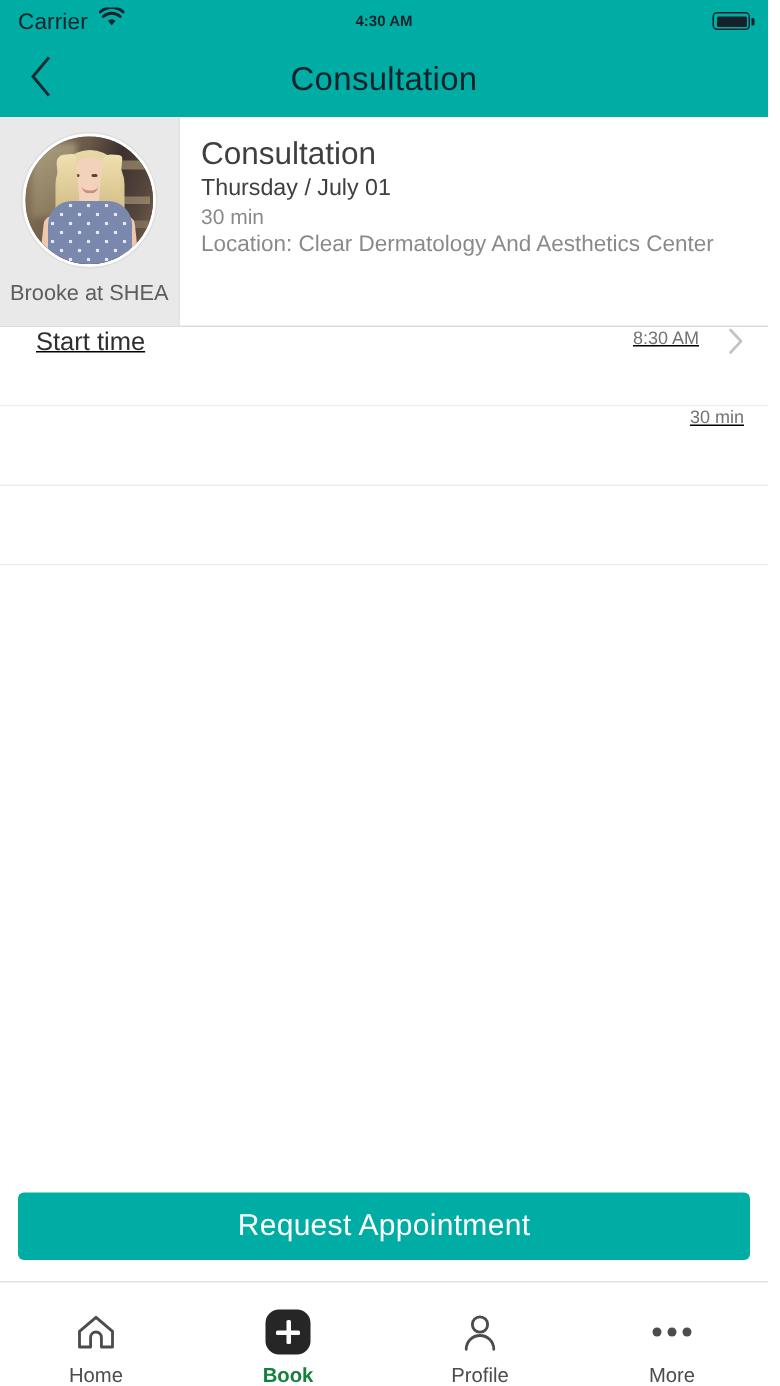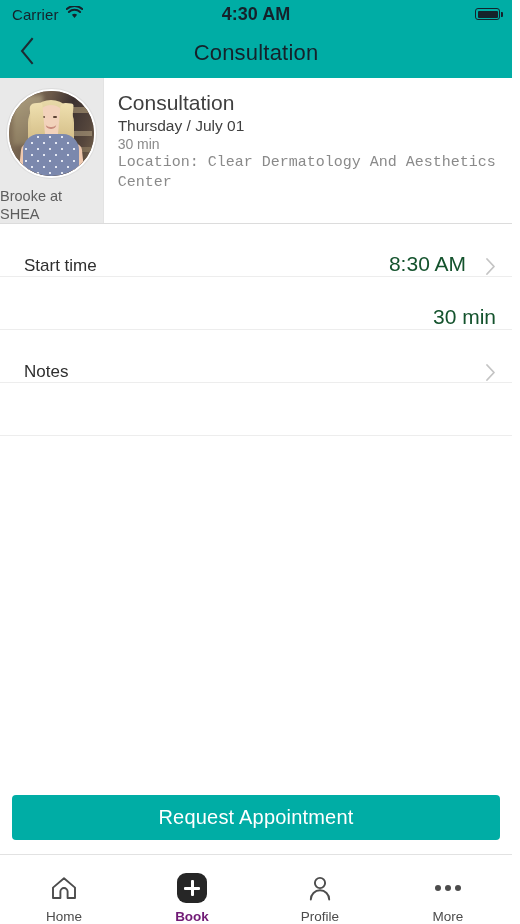--- a/index.html
+++ b/index.html
@@ -23,21 +23,21 @@
     display: flex;
     align-items: center;
     padding: 0 12px;
     position: relative;
     flex: 0 0 auto;
   }
   .sb-left { display: flex; align-items: center; gap: 7px; }
   .sb-carrier { font-size: 15px; color: #15222b; letter-spacing: .1px; }
   .sb-time {
     position: absolute; left: 0; right: 0; text-align: center;
-    font-size: 18px; font-weight: bold; color: #15222b;
+    font-size: 10px; font-weight: bold; color: #15222b;
     pointer-events: none;
   }
   .sb-right { margin-left: auto; display: flex; align-items: center; z-index: 2; }
   .battery {
     width: 25px; height: 12px;
     border: 1.5px solid #15222b; border-radius: 3px;
     padding: 1.5px; position: relative;
   }
   .battery i { display: block; width: 100%; height: 100%; background: #15222b; border-radius: 1px; }
   .battery::after {
@@ -132,35 +132,36 @@
 
   .appt-info {
     flex: 1 1 auto;
     padding: 12px 14px 10px 14px;
     display: flex; flex-direction: column;
   }
   .appt-title { font-size: 21px; color: #3f3f3f; line-height: 26px; }
   .appt-date { font-size: 15.5px; color: #3f3f3f; line-height: 20px; }
   .appt-time { font-size: 24.5px; color: #8a8a8a; line-height: 30px; letter-spacing: .2px; }
   .appt-dur { font-size: 14px; color: #8a8a8a; line-height: 17px; }
-  .appt-loc { font-size: 15px; color: #8a8a8a; line-height: 20px; font-family: Liberation Mono, monospace; }
+  .appt-loc { font-size: 15px; color: #8a8a8a; line-height: 20px; }
 
   
   .rows { flex: 0 0 auto; background: #ffffff; }
   .row {
     height: 53px;
-    display: flex; align-items: flex-end;
+    display: flex; align-items: flex-start;
     padding: 0 16px 0 24px;
     border-bottom: 1px solid #ededed;
     background: #ffffff;
     cursor: pointer;
+    text-decoration: underline;
   }
   .row.empty { cursor: default; }
   .row-label { font-size: 17px; color: #2f2f2f; }
-  .row-value { margin-left: auto; font-size: 21px; color: #14532d; }
+  .row-value { margin-left: auto; font-size: 12px; color: #737373; }
   .row-chev { width: 22px; display: flex; justify-content: flex-end; align-items: center; }
   .row-value + .row-chev { margin-left: 8px; }
   .row-chev.only { margin-left: auto; }
 
   .spacer { flex: 1 1 auto; background: #ffffff; }
 
   
   .cta-wrap { flex: 0 0 auto; padding: 12px 12px 14px 12px; background: #ffffff; }
   .cta {
     width: 100%; height: 45px;
@@ -180,21 +181,21 @@
     display: flex; align-items: flex-end;
     padding-top: 20px;
   }
   .tab {
     flex: 1 1 0;
     display: flex; flex-direction: column; align-items: center; gap: 7px;
     cursor: pointer;
   }
   .tab-icon { height: 28px; display: flex; align-items: center; justify-content: center; }
   .tab-label { font-size: 13.5px; color: #4c4c4c; }
-  .tab.active .tab-label { font-weight: bold; color: #701a75; }
+  .tab.active .tab-label { font-weight: bold; color: #15803d; }
   .book-square {
     width: 30px; height: 30px; border-radius: 9px;
     background: #262626;
     display: flex; align-items: center; justify-content: center;
   }
   .plus { position: relative; width: 16px; height: 16px; }
   .plus::before, .plus::after {
     content: ""; position: absolute; background: #ffffff; border-radius: 1px;
   }
   .plus::before { left: 0; top: 7px; width: 16px; height: 2.6px; }
@@ -278,28 +279,20 @@
           <path d="M2 2 L9 9.5 L2 17" stroke="#c4c4c4" stroke-width="1.8" fill="none" stroke-linecap="round" stroke-linejoin="round"></path>
         </svg>
       </span>
     </div>
 
 
     <div class="row">
       <span class="row-value">30 min</span>
     </div>
 
-    <div class="row">
-      <span class="row-label">Notes</span>
-      <span class="row-chev only">
-        <svg width="11" height="19" viewBox="0 0 11 19" aria-hidden="true">
-          <path d="M2 2 L9 9.5 L2 17" stroke="#c4c4c4" stroke-width="1.8" fill="none" stroke-linecap="round" stroke-linejoin="round"></path>
-        </svg>
-      </span>
-    </div>
 
     <div class="row empty"></div>
   </div>
 
   <div class="spacer"></div>
 
   <div class="cta-wrap">
     <button class="cta">Request Appointment</button>
   </div>
 

